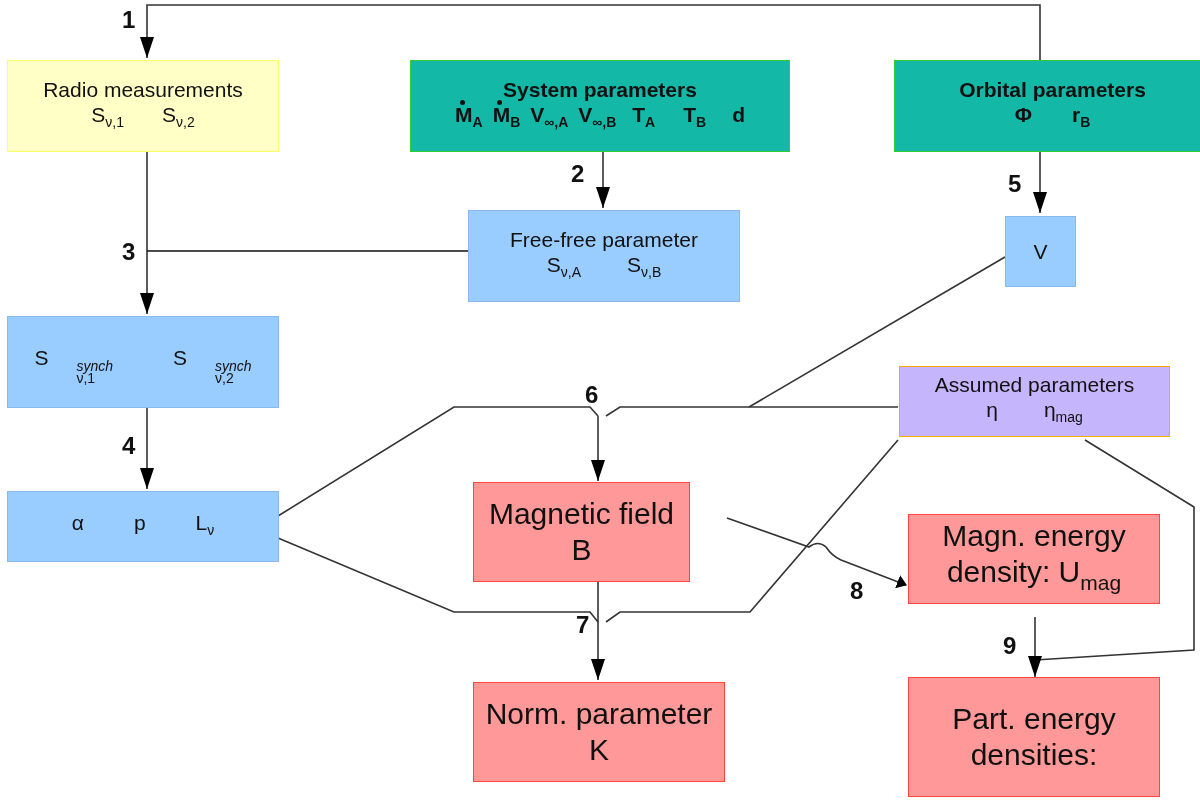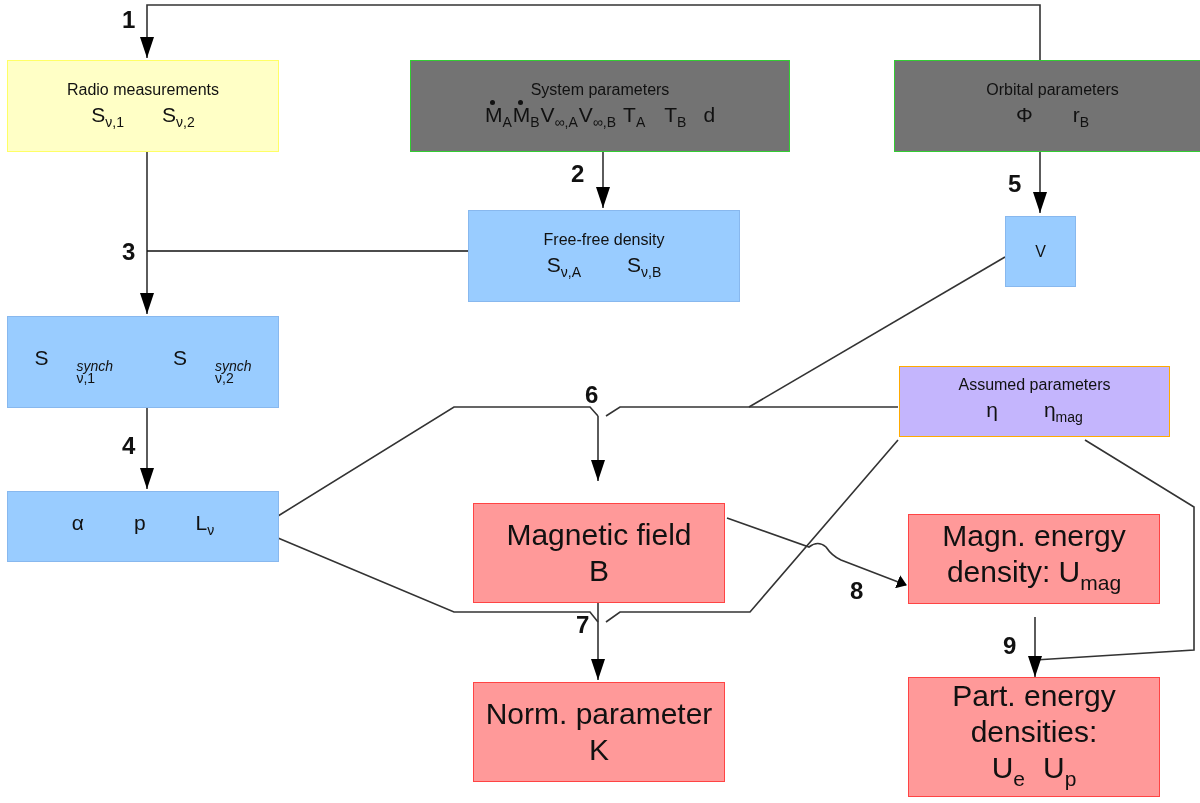--- a/index.html
+++ b/index.html
@@ -2,25 +2,25 @@
 <html><head>
 <meta charset="utf-8">
 <style>
   html, body { margin:0; padding:0; background:#ffffff; }
   body { width:1200px; height:803px; position:relative; overflow:hidden;
          font-family:"Liberation Sans", sans-serif; color:#111; }
   svg.wires { position:absolute; left:0; top:0; width:1200px; height:803px; }
   .box { position:absolute; box-sizing:border-box; text-align:center;
          display:flex; flex-direction:column; justify-content:center; align-items:center; }
   .yellow { background:#ffffc6; border:1.5px solid #ffff66; }
-  .green  { background:#737373; border:1.5px solid #33cc33; }
+  .green  { background:#14b8a6; border:1.5px solid #33cc33;font-weight:bold; }
   .blue   { background:#99ccff; border:1.5px solid #88b8ee; }
   .orange { background:#c4b5fd; border:1.5px solid #ffaa00; }
   .red    { background:#ff9999; border:1.5px solid #ff4444; }
-  .title { font-size:16px; line-height:24px; }
+  .title { font-size:21px; line-height:24px; }
   .big   { font-size:30px; line-height:36px; }
   .vars  { font-size:21px; line-height:26px; display:flex; justify-content:center; }
   .v { display:inline-block; }
   sub, sup { font-size:14px; }
   sub { vertical-align:-5px; }
   .ss { display:inline-flex; flex-direction:column; line-height:12px; vertical-align:-6px; font-size:14px; text-align:left;margin-left:28px; }
   .ss .top { font-style:italic; }
   .mdot { position:relative; display:inline-block; }
   .mdot::before { content:""; position:absolute; left:50%; top:-2px; width:5px; height:5px;
                   margin-left:-4px; border-radius:50%; background:#111; }
@@ -80,41 +80,41 @@
 <div class="box yellow" style="left:7px;top:60px;width:272px;height:92px;">
   <div class="title">Radio measurements</div>
   <div class="vars" style="gap:38px;">
     <span class="v"><span>S</span><sub>ν,1</sub></span>
     <span class="v"><span>S</span><sub>ν,2</sub></span>
   </div>
 </div>
 
 <div class="box green" style="left:410px;top:60px;width:380px;height:92px;">
   <div class="title">System parameters</div>
-  <div class="vars" style="gap:1px;">
+  <div class="vars" style="gap:10px;">
     <span class="v"><span class="mdot">M</span><sub>A</sub></span>
     <span class="v"><span class="mdot">M</span><sub>B</sub></span>
     <span class="v"><span>V</span><sub>∞,A</sub></span>
     <span class="v"><span>V</span><sub>∞,B</sub></span>
     <span class="v" style="margin-left:6px;"><span>T</span><sub>A</sub></span>
     <span class="v" style="margin-left:18px;"><span>T</span><sub>B</sub></span>
     <span class="v" style="margin-left:16px;"><span>d</span></span>
   </div>
 </div>
 
 <div class="box green" style="left:894px;top:60px;width:317px;height:92px;">
   <div class="title">Orbital parameters</div>
   <div class="vars" style="gap:40px;">
     <span class="v"><span>Φ</span></span>
     <span class="v"><span>r</span><sub>B</sub></span>
   </div>
 </div>
 
 <div class="box blue" style="left:468px;top:210px;width:272px;height:92px;">
-  <div class="title">Free-free density</div>
+  <div class="title">Free-free parameter</div>
   <div class="vars" style="gap:46px;">
     <span class="v"><span>S</span><sub>ν,A</sub></span>
     <span class="v"><span>S</span><sub>ν,B</sub></span>
   </div>
 </div>
 
 <div class="box blue" style="left:1005px;top:216px;width:71px;height:71px;">
   <div class="title">V</div>
 </div>
 
@@ -140,35 +140,31 @@
 </div>
 
 <div class="box orange" style="left:899px;top:366px;width:271px;height:71px;">
   <div class="title">Assumed parameters</div>
   <div class="vars" style="gap:46px;">
     <span class="v"><span>η</span></span>
     <span class="v"><span>η</span><sub>mag</sub></span>
   </div>
 </div>
 
-<div class="box red" style="left:473px;top:503px;width:252px;height:100px;justify-content:center;">
+<div class="box red" style="left:473px;top:482px;width:217px;height:100px;justify-content:center;">
   <div class="big">Magnetic field</div>
   <div class="big">B</div>
 </div>
 
 <div class="box red" style="left:908px;top:502px;width:252px;height:90px;margin-top:12px;">
   <div class="big">Magn. energy</div>
   <div class="big"><span>density: U</span><sub style="font-size:21px;vertical-align:-8px;">mag</sub></div>
 </div>
 
 <div class="box red" style="left:473px;top:682px;width:252px;height:100px;">
   <div class="big">Norm. parameter</div>
   <div class="big">K</div>
 </div>
 
 <div class="box red" style="left:908px;top:677px;width:252px;height:120px;">
   <div class="big">Part. energy</div>
   <div class="big">densities:</div>
-  <div class="big" style="display:flex;gap:18px;justify-content:center;">
-    <span><span>U</span><sub style="font-size:21px;vertical-align:-8px;">e</sub></span>
-    <span><span>U</span><sub style="font-size:21px;vertical-align:-8px;">p</sub></span>
-  </div>
 </div>
 
 </body></html>

